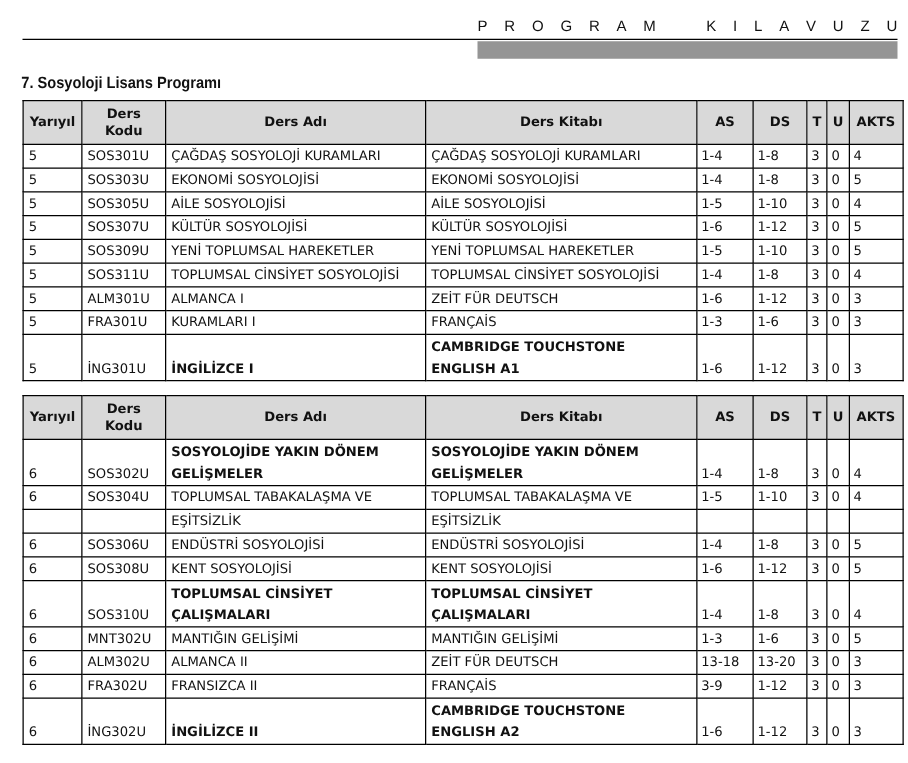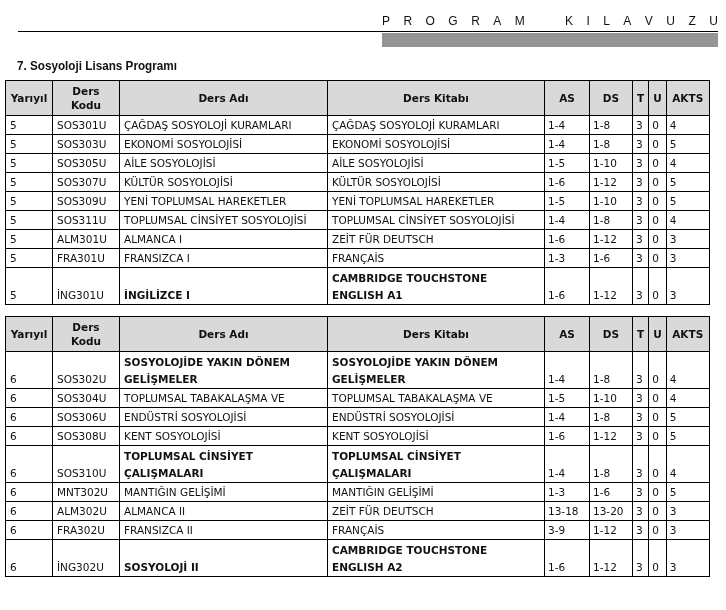--- a/index.html
+++ b/index.html
@@ -2,21 +2,21 @@
 <html><head>
 <meta charset="utf-8">
 <style>
   html, body { margin: 0; padding: 0; background: #ffffff; }
   body { width: 726px; height: 610px; position: relative; overflow: hidden; font-family: "DejaVu Sans", sans-serif; color: #111; }
   .header-line { position: absolute; left: 18px; top: 31px; width: 700px; height: 1px; background: #000; }
   .header-title { position: absolute; left: 382px; top: 14px; width: 336px; font-family: "Liberation Sans", sans-serif; font-size: 12px; letter-spacing: 0; display: flex; justify-content: space-between; color: #111; }
   .header-title span { display: inline-block; }
   .header-bar { position: absolute; left: 382px; top: 33px; width: 336px; height: 14px; background: #959595; }
   .section-title { position: absolute; left: 17px; top: 58px; font-family: "Liberation Sans", sans-serif; font-size: 13px; font-weight: bold; transform: scaleX(0.9); transform-origin: left; }
-  table { position: absolute; left: 5px; border-collapse: collapse; table-layout: fixed; font-family: "DejaVu Sans", sans-serif; font-size: 10.5px; }
+  table { position: absolute; left: 18px; border-collapse: collapse; table-layout: fixed; font-family: "DejaVu Sans", sans-serif; font-size: 10.5px; }
   td, th { border: 1px solid #000; padding: 0 4px; height: 18px; line-height: 17px; white-space: nowrap; overflow: hidden; vertical-align: bottom; }
   th { background: #d9d9d9; font-weight: bold; text-align: center; vertical-align: middle; line-height: 14px; height: 34px; white-space: normal; font-size: 10.5px; }
   td.wrap { white-space: normal; line-height: 17px; font-weight: bold; }
   #table1 { top: 80px; }
   #table2 { top: 316px; }
   col.c1 { width: 47px; } col.c2 { width: 67px; } col.c3 { width: 208px; } col.c4 { width: 217px; }
   col.c5 { width: 45px; } col.c6 { width: 43px; } col.c7 { width: 16px; } col.c8 { width: 17px; } col.c9 { width: 43px; }
   td.n { padding: 0 3px; }
   tr.tall td { height: 36px; }
 </style>
@@ -146,21 +146,21 @@
         <td>ZEİT FÜR DEUTSCH</td>
         <td class="n">1-6</td>
         <td class="n">1-12</td>
         <td class="n">3</td>
         <td class="n">0</td>
         <td class="n">3</td>
       </tr>
       <tr>
         <td>5</td>
         <td>FRA301U</td>
-        <td>FRANSIZCA I</td>
+        <td>KURAMLARI I</td>
         <td>FRANÇAİS</td>
         <td class="n">1-3</td>
         <td class="n">1-6</td>
         <td class="n">3</td>
         <td class="n">0</td>
         <td class="n">3</td>
       </tr>
       <tr class="tall">
         <td>5</td>
         <td>İNG301U</td>
@@ -217,20 +217,31 @@
         <td>SOS304U</td>
         <td>TOPLUMSAL TABAKALAŞMA VE</td>
         <td>TOPLUMSAL TABAKALAŞMA VE</td>
         <td class="n">1-5</td>
         <td class="n">1-10</td>
         <td class="n">3</td>
         <td class="n">0</td>
         <td class="n">4</td>
       </tr>
       <tr>
+        <td></td>
+        <td></td>
+        <td>EŞİTSİZLİK</td>
+        <td>EŞİTSİZLİK</td>
+        <td class="n"></td>
+        <td class="n"></td>
+        <td class="n"></td>
+        <td class="n"></td>
+        <td class="n"></td>
+      </tr>
+      <tr>
         <td>6</td>
         <td>SOS306U</td>
         <td>ENDÜSTRİ SOSYOLOJİSİ</td>
         <td>ENDÜSTRİ SOSYOLOJİSİ</td>
         <td class="n">1-4</td>
         <td class="n">1-8</td>
         <td class="n">3</td>
         <td class="n">0</td>
         <td class="n">5</td>
       </tr>
@@ -285,21 +296,21 @@
         <td>FRANÇAİS</td>
         <td class="n">3-9</td>
         <td class="n">1-12</td>
         <td class="n">3</td>
         <td class="n">0</td>
         <td class="n">3</td>
       </tr>
       <tr class="tall">
         <td>6</td>
         <td>İNG302U</td>
-        <td class="wrap">SOSYOLOJİ  II</td>
+        <td class="wrap">İNGİLİZCE  II</td>
         <td class="wrap">CAMBRIDGE TOUCHSTONE ENGLISH A2</td>
         <td class="n">1-6</td>
         <td class="n">1-12</td>
         <td class="n">3</td>
         <td class="n">0</td>
         <td class="n">3</td>
       </tr>
     </tbody>
 </table>
 

